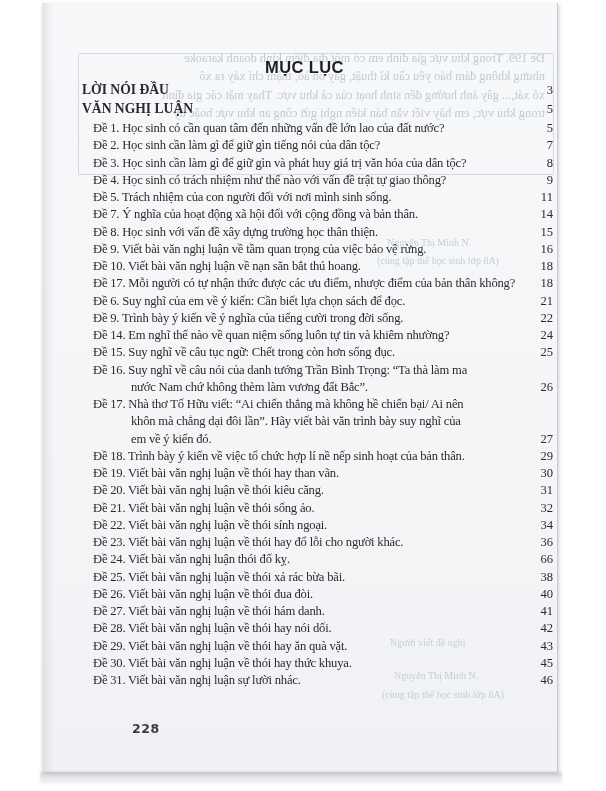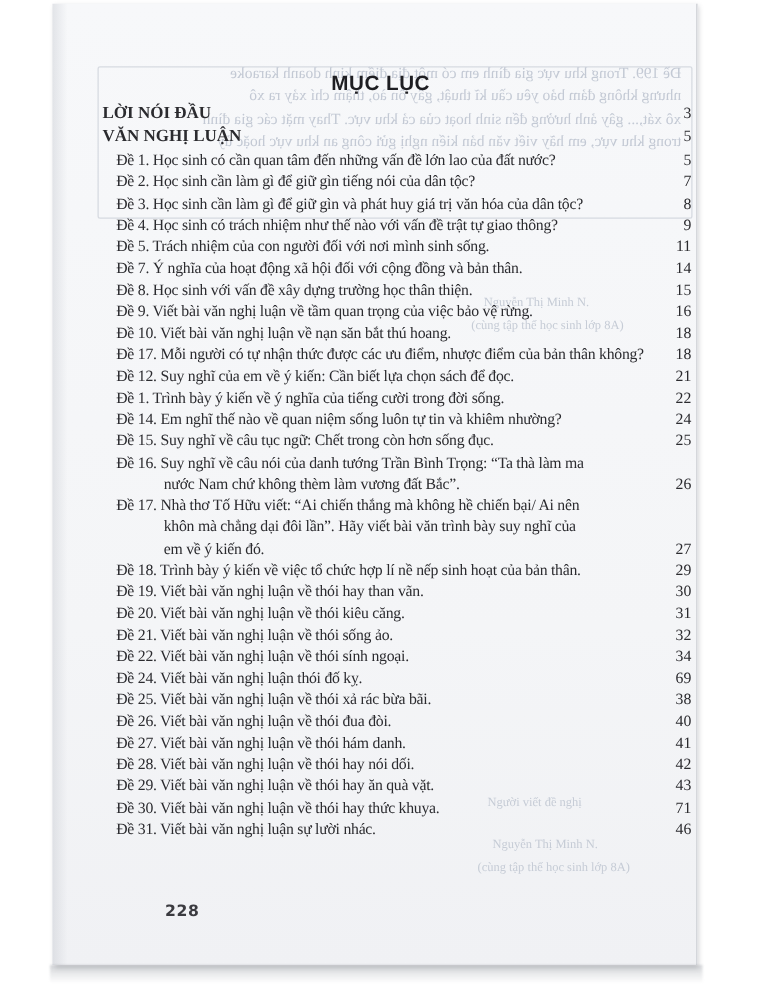--- a/index.html
+++ b/index.html
@@ -158,26 +158,26 @@
     <span class="row-label">Đề 10. Viết bài văn nghị luận về nạn săn bắt thú hoang.</span>
     <span class="num">18</span>
   </div>
 
   <div class="ent-row">
     <span class="row-label">Đề 17. Mỗi người có tự nhận thức được các ưu điểm, nhược điểm của bản thân không?</span>
     <span class="num">18</span>
   </div>
 
   <div class="ent-row">
-    <span class="row-label">Đề 12. Suy nghĩ của em về ý kiến: Cần biết lựa chọn sách để đọc.</span>
+    <span class="row-label">Đề 6. Suy nghĩ của em về ý kiến: Cần biết lựa chọn sách để đọc.</span>
     <span class="num">21</span>
   </div>
 
   <div class="ent-row">
-    <span class="row-label">Đề 1. Trình bày ý kiến về ý nghĩa của tiếng cười trong đời sống.</span>
+    <span class="row-label">Đề 9. Trình bày ý kiến về ý nghĩa của tiếng cười trong đời sống.</span>
     <span class="num">22</span>
   </div>
 
   <div class="ent-row">
     <span class="row-label">Đề 14. Em nghĩ thế nào về quan niệm sống luôn tự tin và khiêm nhường?</span>
     <span class="num">24</span>
   </div>
 
   <div class="ent-row">
     <span class="row-label">Đề 15. Suy nghĩ về câu tục ngữ: Chết trong còn hơn sống đục.</span>
@@ -215,24 +215,28 @@
   <div class="ent-row">
     <span class="row-label">Đề 21. Viết bài văn nghị luận về thói sống ảo.</span>
     <span class="num">32</span>
   </div>
 
   <div class="ent-row">
     <span class="row-label">Đề 22. Viết bài văn nghị luận về thói sính ngoại.</span>
     <span class="num">34</span>
   </div>
 
+  <div class="ent-row">
+    <span class="row-label">Đề 23. Viết bài văn nghị luận về thói hay đổ lỗi cho người khác.</span>
+    <span class="num">36</span>
+  </div>
 
   <div class="ent-row">
     <span class="row-label">Đề 24. Viết bài văn nghị luận thói đố kỵ.</span>
-    <span class="num">69</span>
+    <span class="num">66</span>
   </div>
 
   <div class="ent-row">
     <span class="row-label">Đề 25. Viết bài văn nghị luận về thói xả rác bừa bãi.</span>
     <span class="num">38</span>
   </div>
 
   <div class="ent-row">
     <span class="row-label">Đề 26. Viết bài văn nghị luận về thói đua đòi.</span>
     <span class="num">40</span>
@@ -248,21 +252,21 @@
     <span class="num">42</span>
   </div>
 
   <div class="ent-row">
     <span class="row-label">Đề 29. Viết bài văn nghị luận về thói hay ăn quà vặt.</span>
     <span class="num">43</span>
   </div>
 
   <div class="ent-row">
     <span class="row-label">Đề 30. Viết bài văn nghị luận về thói hay thức khuya.</span>
-    <span class="num">71</span>
+    <span class="num">45</span>
   </div>
 
   <div class="ent-row">
     <span class="row-label">Đề 31. Viết bài văn nghị luận sự lười nhác.</span>
     <span class="num">46</span>
   </div>
 </div>
     </div>
 
     <div class="folio">228</div>

